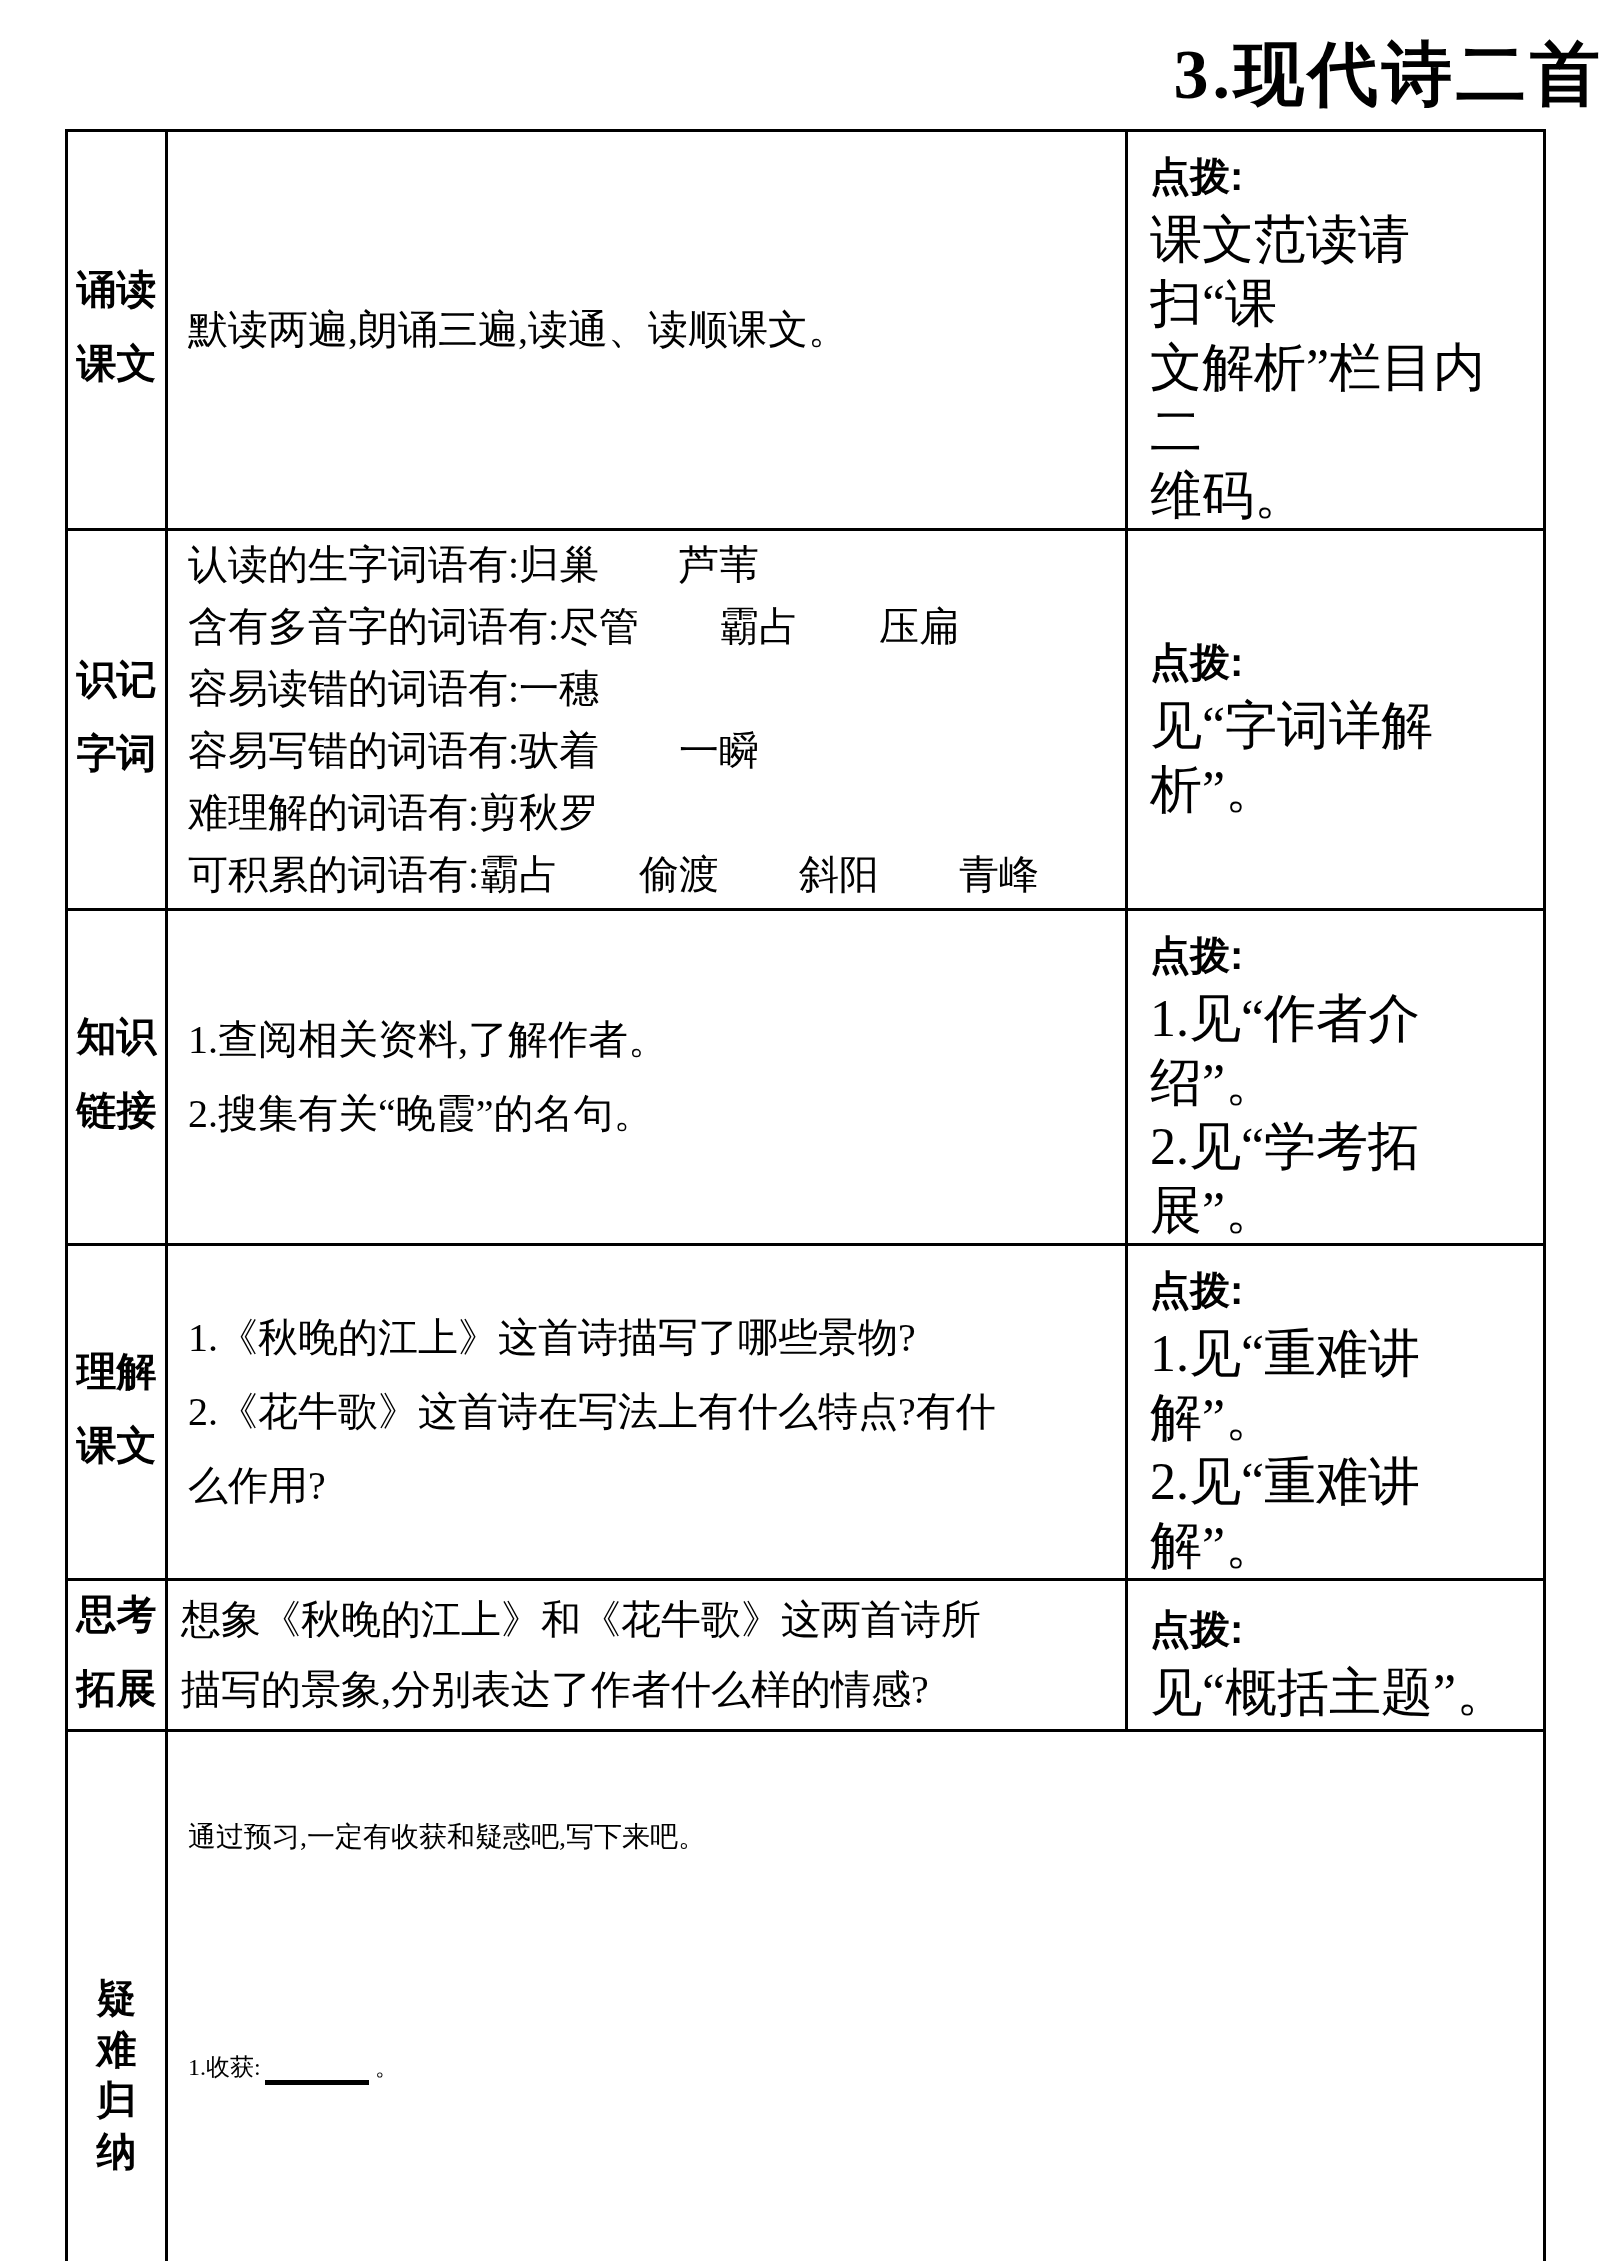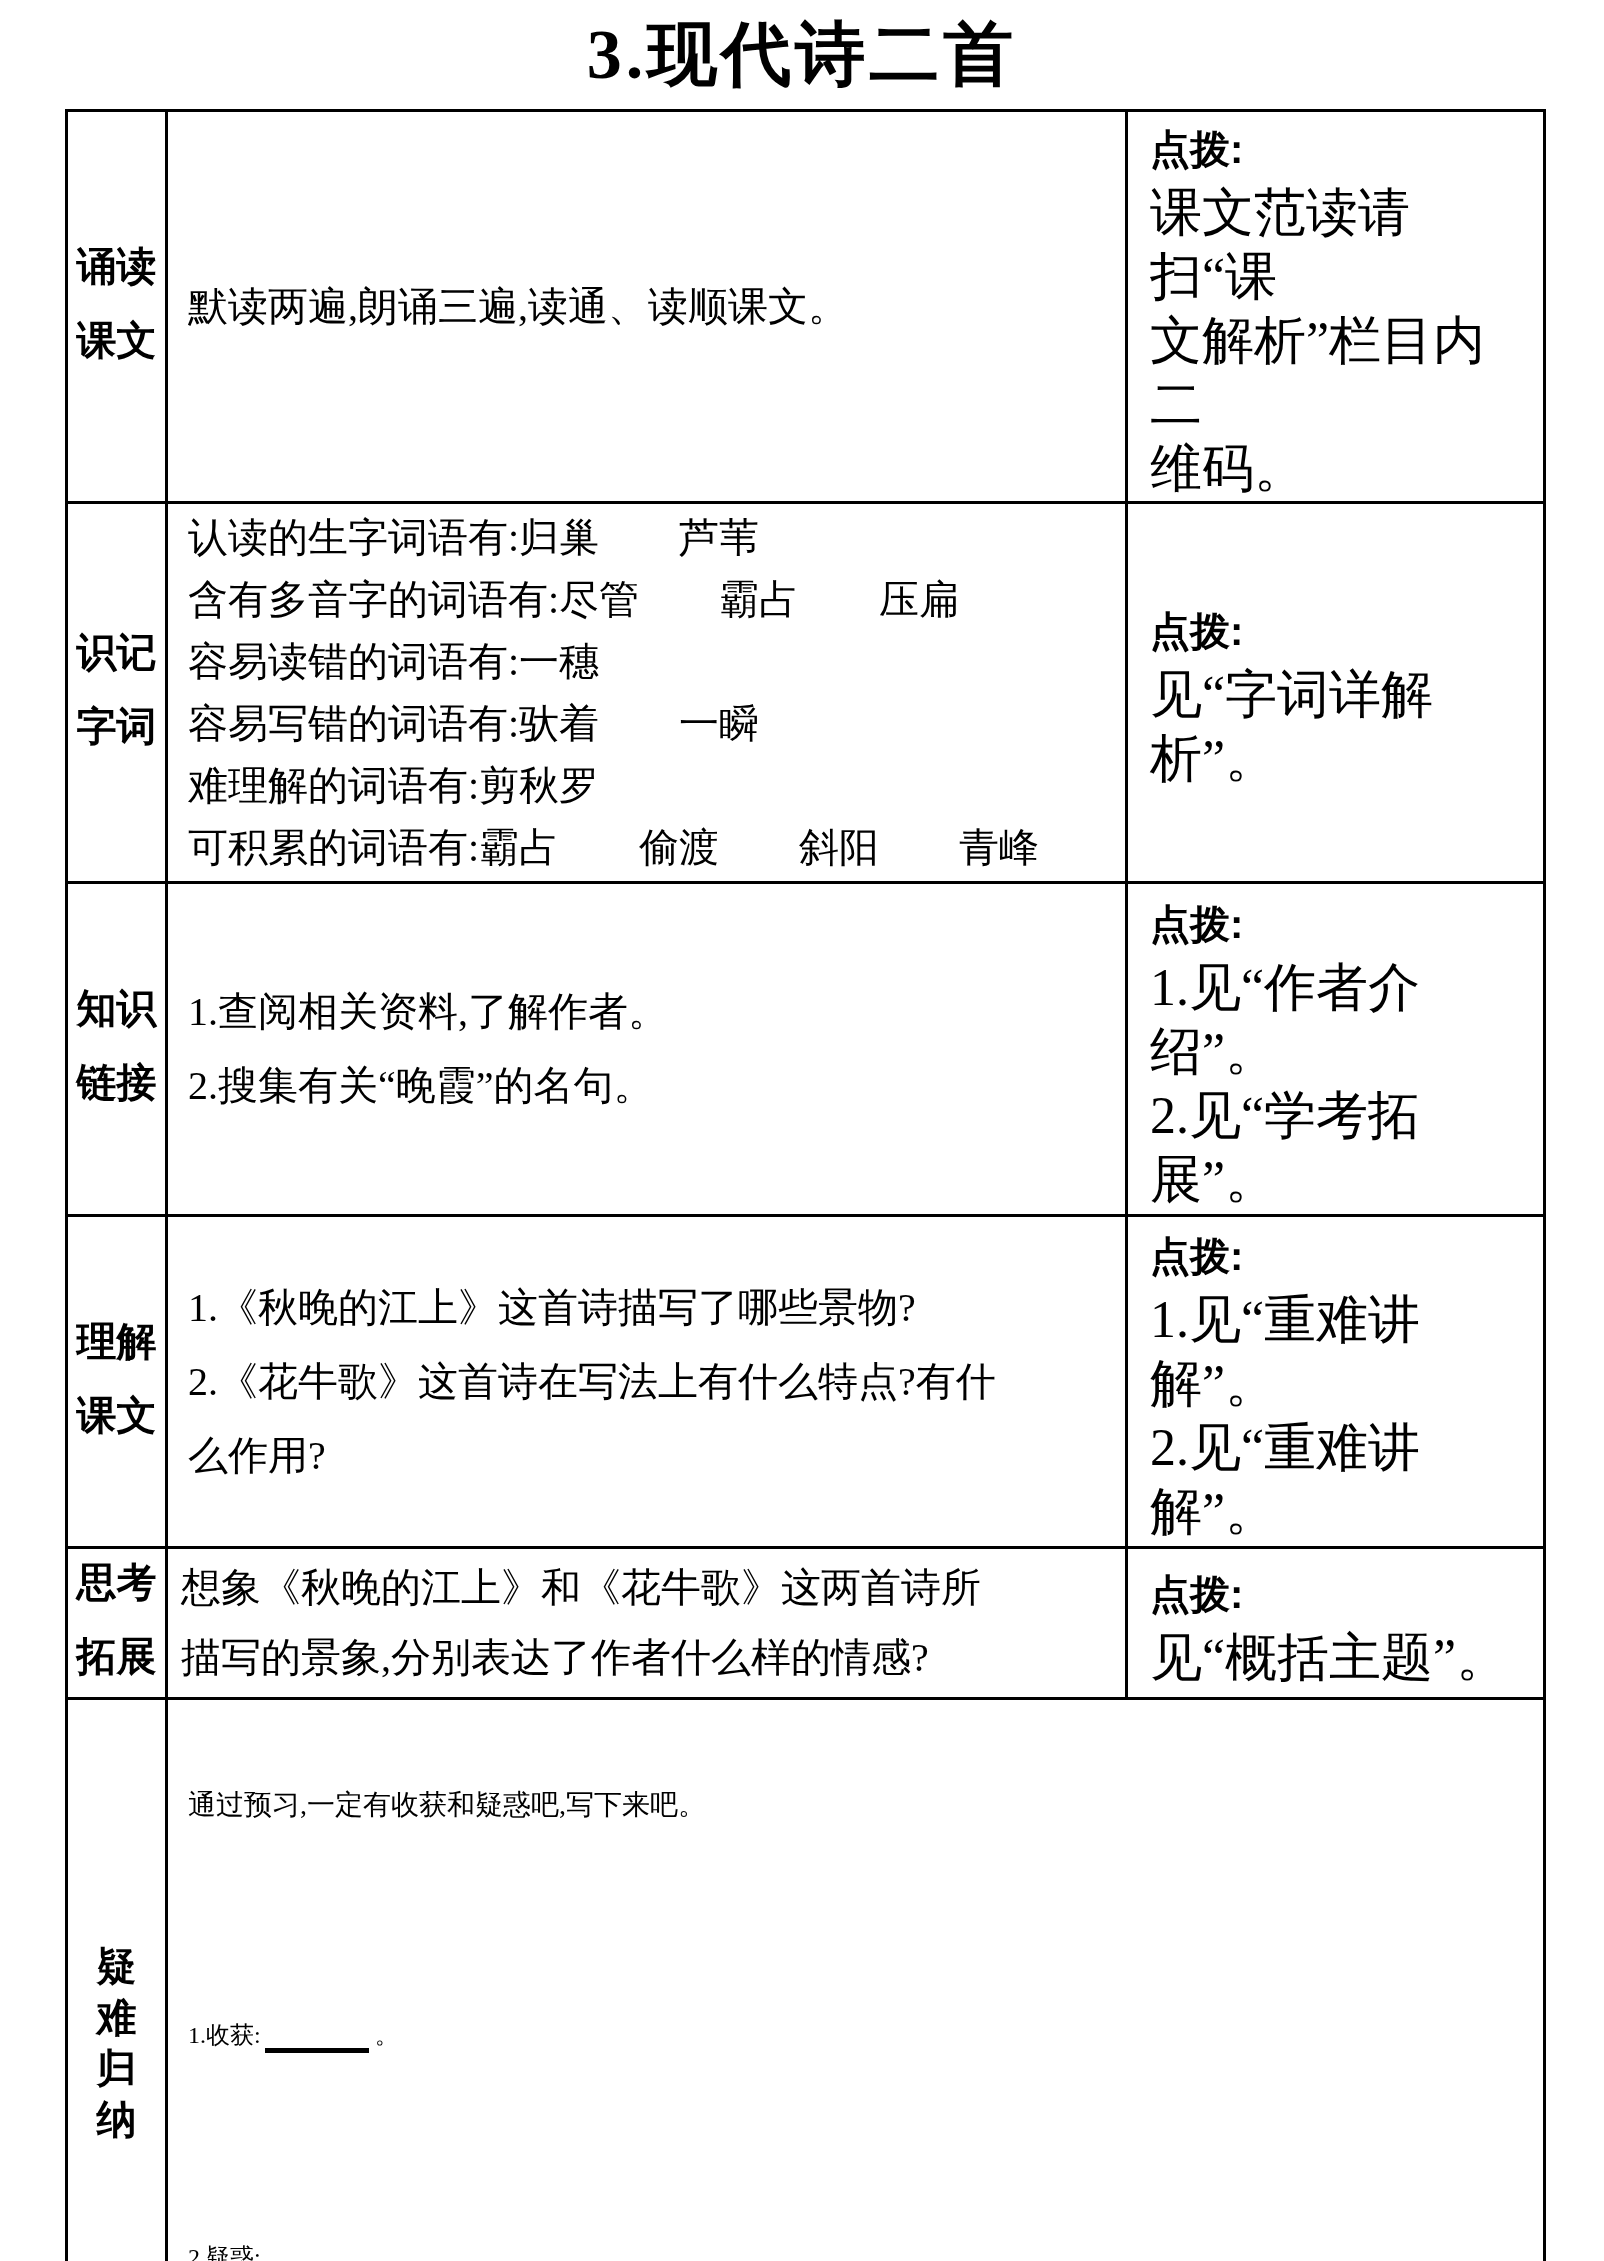--- a/index.html
+++ b/index.html
@@ -4,22 +4,22 @@
 <style>
   html, body { margin: 0; padding: 0; }
   body {
     width: 1604px; height: 2261px;
     background: #ffffff; color: #000;
     font-family: "Liberation Serif", "DejaVu Serif", serif;
     overflow: hidden;
   }
   .page { width: 1604px; height: 2261px; }
   h1.title {
-    margin: 16px 0 16px 0;
-    text-align: center;
+    margin: 36px 0 16px 0;
+    text-align: right;
     font-family: "Liberation Serif", "DejaVu Serif", serif;
     font-weight: 900;
     font-size: 70px;
     line-height: 1.1;
     letter-spacing: 4px;
   }
   table.sheet {
     border-collapse: collapse;
     table-layout: fixed;
     margin-left: 65px;
@@ -58,21 +58,21 @@
     vertical-align: middle;
     white-space: pre-line;
     padding: 0 10px 0 20px;
     line-height: 62px;
   }
   td.content-cell.lh-wide { line-height: 74px; }
   td.content-cell.lh-mid  { line-height: 70px; padding-left: 13px; }
 
   td.tip-cell {
     vertical-align: middle;
-    padding: 5px 8px 0 22px;
+    padding: 12px 8px 0 22px;
     font-size: 40px;
   }
   .tip-title {
     font-family: "Liberation Sans", "DejaVu Sans", sans-serif;
     font-weight: bold;
     font-size: 40px;
     line-height: 64px;
   }
   .tip-body {
     font-size: 52px;

